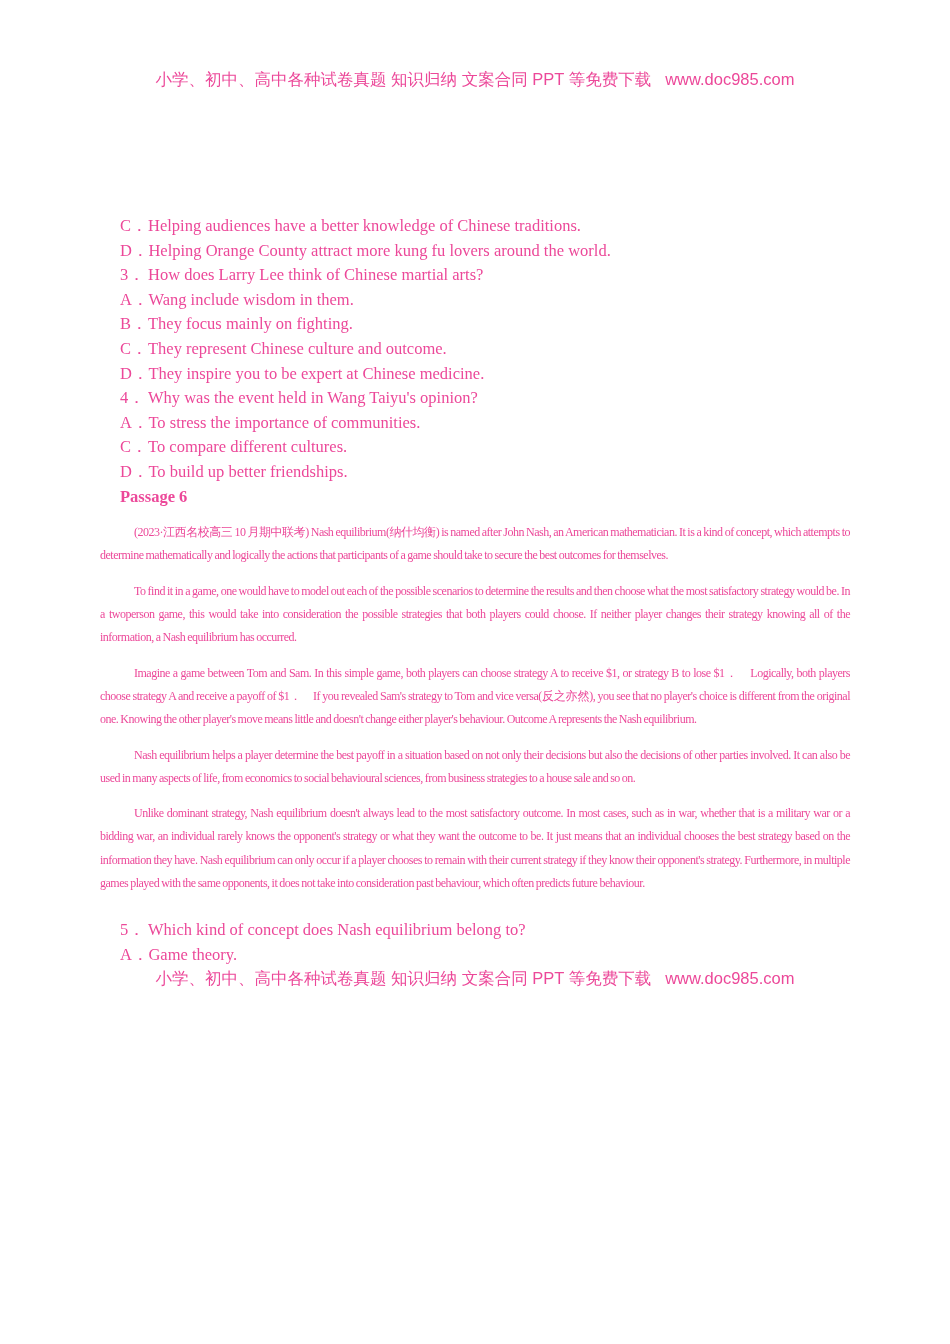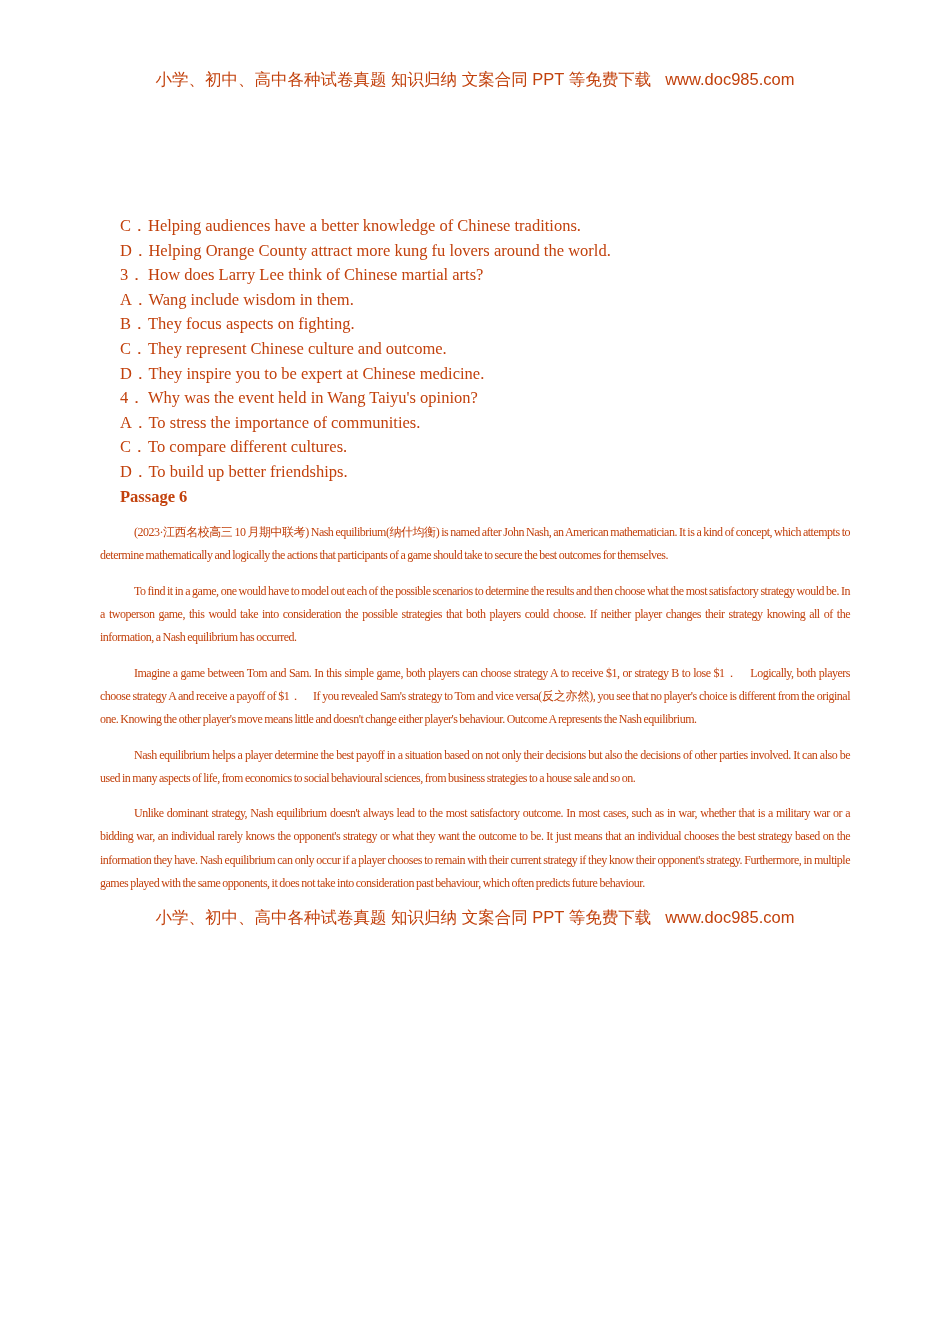--- a/index.html
+++ b/index.html
@@ -1,21 +1,21 @@
 <!DOCTYPE html>
 <html><head>
 <meta charset="utf-8">
 <style>
   html, body { margin: 0; padding: 0; background: #ffffff; }
   .page {
     position: relative;
     width: 950px;
     height: 1344px;
     background: #ffffff;
-    color: #c2410c;
+    color: #ec4899;
     font-family: "Liberation Serif", "DejaVu Serif", serif;
     overflow: hidden;
   }
   .site-header {
     position: absolute;
     top: 70px;
     left: 0;
     width: 100%;
     text-align: center;
     font-family: "Liberation Sans", "DejaVu Sans", sans-serif;
@@ -71,36 +71,40 @@
     <span>小学、初中、高中各种试卷真题 知识归纳 文案合同 PPT 等免费下载</span><span class="site-url">www.doc985.com</span>
   </div>
 
   <div class="content">
 
     <div class="qline"><span class="opt-label">C．</span><span>Helping audiences have a better knowledge of Chinese traditions.</span></div>
     <div class="qline"><span class="opt-label">D．</span><span>Helping Orange County attract more kung fu lovers around the world.</span></div>
 
     <div class="qline"><span class="opt-label">3．</span><span>How does Larry Lee think of Chinese martial arts?</span></div>
     <div class="qline"><span class="opt-label">A．</span><span>Wang include wisdom in them.</span></div>
-    <div class="qline"><span class="opt-label">B．</span><span>They focus aspects on fighting.</span></div>
+    <div class="qline"><span class="opt-label">B．</span><span>They focus mainly on fighting.</span></div>
     <div class="qline"><span class="opt-label">C．</span><span>They represent Chinese culture and outcome.</span></div>
     <div class="qline"><span class="opt-label">D．</span><span>They inspire you to be expert at Chinese medicine.</span></div>
 
     <div class="qline"><span class="opt-label">4．</span><span>Why was the event held in Wang Taiyu's opinion?</span></div>
     <div class="qline"><span class="opt-label">A．</span><span>To stress the importance of communities.</span></div>
     <div class="qline"><span class="opt-label">C．</span><span>To compare different cultures.</span></div>
     <div class="qline"><span class="opt-label">D．</span><span>To build up better friendships.</span></div>
 
     <div class="passage-heading">Passage 6</div>
 
     <p class="para">(2023·江西名校高三 10 月期中联考) Nash equilibrium(纳什均衡) is named after John Nash, an American mathematician. It is a kind of concept, which attempts to determine mathematically and logically the actions that participants of a game should take to secure the best outcomes for themselves.</p>
     <p class="para">To find it in a game, one would have to model out each of the possible scenarios to determine the results and then choose what the most satisfactory strategy would be. In a twoperson game, this would take into consideration the possible strategies that both players could choose. If neither player changes their strategy knowing all of the information, a Nash equilibrium has occurred.</p>
     <p class="para">Imagine a game between Tom and Sam. In this simple game, both players can choose strategy A to receive $1, or strategy B to lose $1．　Logically, both players choose strategy A and receive a payoff of $1．　If you revealed Sam's strategy to Tom and vice versa(反之亦然), you see that no player's choice is different from the original one. Knowing the other player's move means little and doesn't change either player's behaviour. Outcome A represents the Nash equilibrium.</p>
     <p class="para">Nash equilibrium helps a player determine the best payoff in a situation based on not only their decisions but also the decisions of other parties involved. It can also be used in many aspects of life, from economics to social behavioural sciences, from business strategies to a house sale and so on.</p>
     <p class="para">Unlike dominant strategy, Nash equilibrium doesn't always lead to the most satisfactory outcome. In most cases, such as in war, whether that is a military war or a bidding war, an individual rarely knows the opponent's strategy or what they want the outcome to be. It just means that an individual chooses the best strategy based on the information they have. Nash equilibrium can only occur if a player chooses to remain with their current strategy if they know their opponent's strategy. Furthermore, in multiple games played with the same opponents, it does not take into consideration past behaviour, which often predicts future behaviour.</p>
 
+    <div class="q5-block">
+      <div class="qline"><span class="opt-label">5．</span><span>Which kind of concept does Nash equilibrium belong to?</span></div>
+      <div class="qline"><span class="opt-label">A．</span><span>Game theory.</span></div>
+    </div>
 
     <div class="site-footer">
       <span>小学、初中、高中各种试卷真题 知识归纳 文案合同 PPT 等免费下载</span><span class="site-url">www.doc985.com</span>
     </div>
 
   </div>
 </div>
 
 </body></html>

